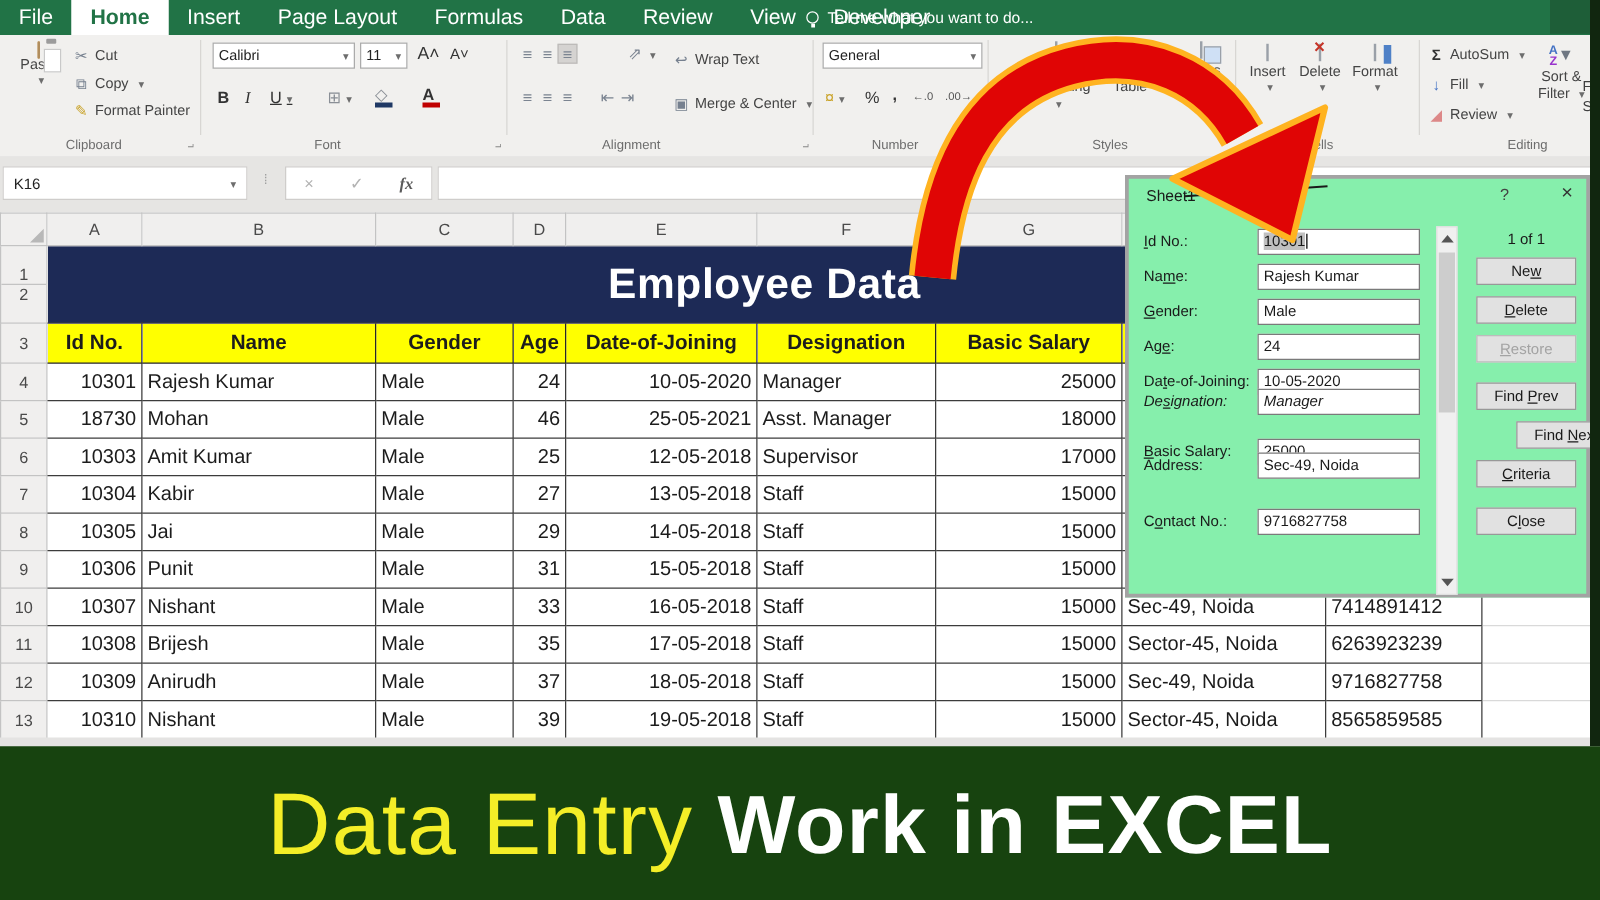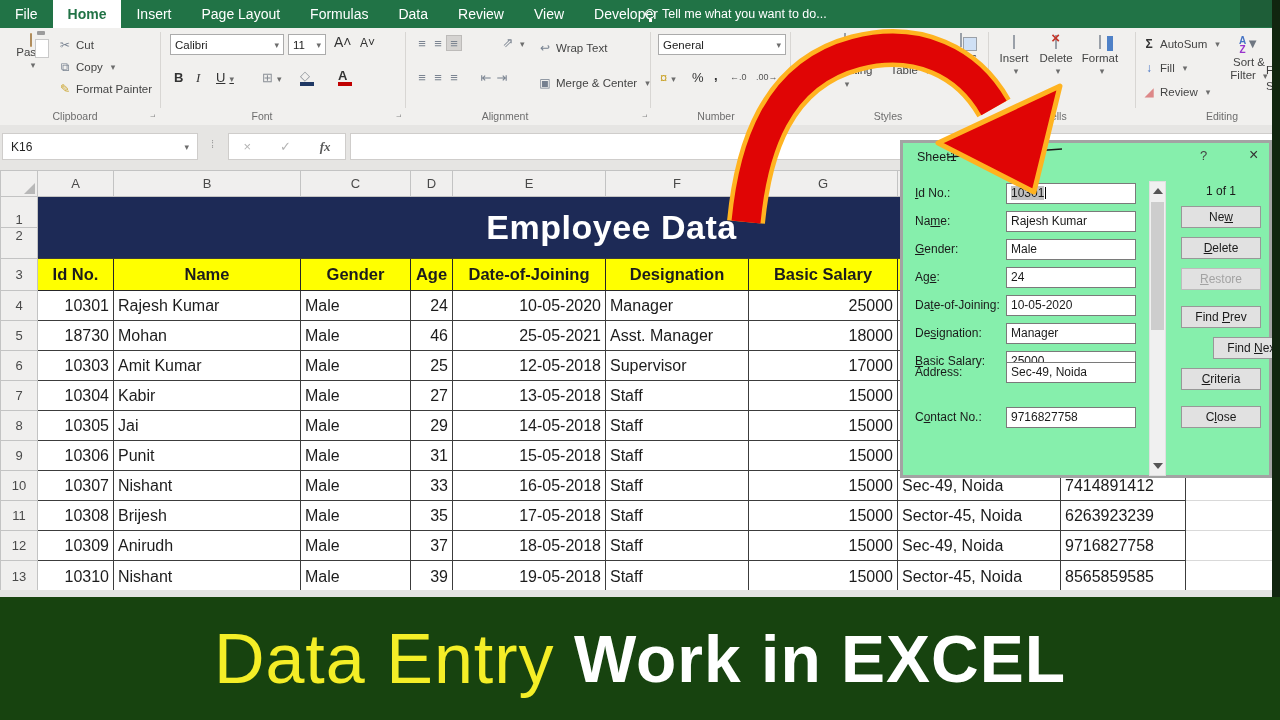--- a/index.html
+++ b/index.html
@@ -8,21 +8,21 @@
     --banner-yellow:#f4ee27; --arrow-red:#e00505; --arrow-outline:#ffb320;
     --sel-gray:#c0c0c0;
   }
   *{box-sizing:border-box;margin:0;padding:0}
   html,body{width:1280px;height:720px;overflow:hidden}
   body{font-family:"Liberation Sans",sans-serif;background:#e6e6e6;position:relative}
   #stage{position:absolute;left:0;top:0;width:1280px;height:720px;overflow:hidden;background:#e8e8e8}
 
   
   #tabbar{position:absolute;left:0;top:0;width:1280px;height:28px;background:var(--excel-green);display:flex;align-items:stretch}
-  #tabbar .tab{color:#fff;font-size:14px;line-height:28px;padding:0 15px;cursor:default;white-space:nowrap}
+  #tabbar .tab{color:#fff;font-size:17px;line-height:28px;padding:0 15px;cursor:default;white-space:nowrap}
   #tabbar .tab.active{background:#fff;color:var(--excel-green);font-weight:bold}
   .tellme{position:absolute;left:645px;top:0;height:28px;display:flex;align-items:center;color:#fff;font-size:12.5px;gap:7px}
   .bulb{width:10px;height:10px;border:1.5px solid #fff;border-radius:50%;position:relative}
   .bulb:after{content:"";position:absolute;left:2.5px;top:9px;width:3px;height:3px;background:#fff}
   #tab-dark{position:absolute;right:0;top:0;width:40px;height:27px;background:var(--tab-dark)}
 
   
   #ribbon{position:absolute;left:0;top:28px;width:1280px;height:97px;background:var(--ribbon-bg);color:#3f3f3f;font-size:11px}
   #ribbon .abs{position:absolute;white-space:nowrap}
   #ribbon .vsep{position:absolute;top:4px;height:76px;width:1px;background:#d8d6d3}
@@ -502,21 +502,21 @@
           <span class="finp"><span>Male</span></span>
         </div>
         <div class="fieldrow" style="top: 124px;">
           <span class="flabel"><span>Ag</span><span class="u">e</span><span>:</span></span>
           <span class="finp"><span>24</span></span>
         </div>
         <div class="fieldrow" style="top: 152px;">
           <span class="flabel"><span>Da</span><span class="u">t</span><span>e-of-Joining:</span></span>
           <span class="finp"><span>10-05-2020</span></span>
         </div>
-        <div class="fieldrow" style="top: 180px;">
+        <div class="fieldrow" style="top: 168px; font-style: italic;">
           <span class="flabel"><span>De</span><span class="u">s</span><span>ignation:</span></span>
           <span class="finp"><span>Manager</span></span>
         </div>
         <div class="fieldrow" style="top: 208px;">
           <span class="flabel"><span></span><span class="u">B</span><span>asic Salary:</span></span>
           <span class="finp"><span>25000</span></span>
         </div>
         <div class="fieldrow" style="top: 219px;">
           <span class="flabel"><span>Address:</span><span class="u"></span><span></span></span>
           <span class="finp"><span>Sec-49, Noida</span></span>

